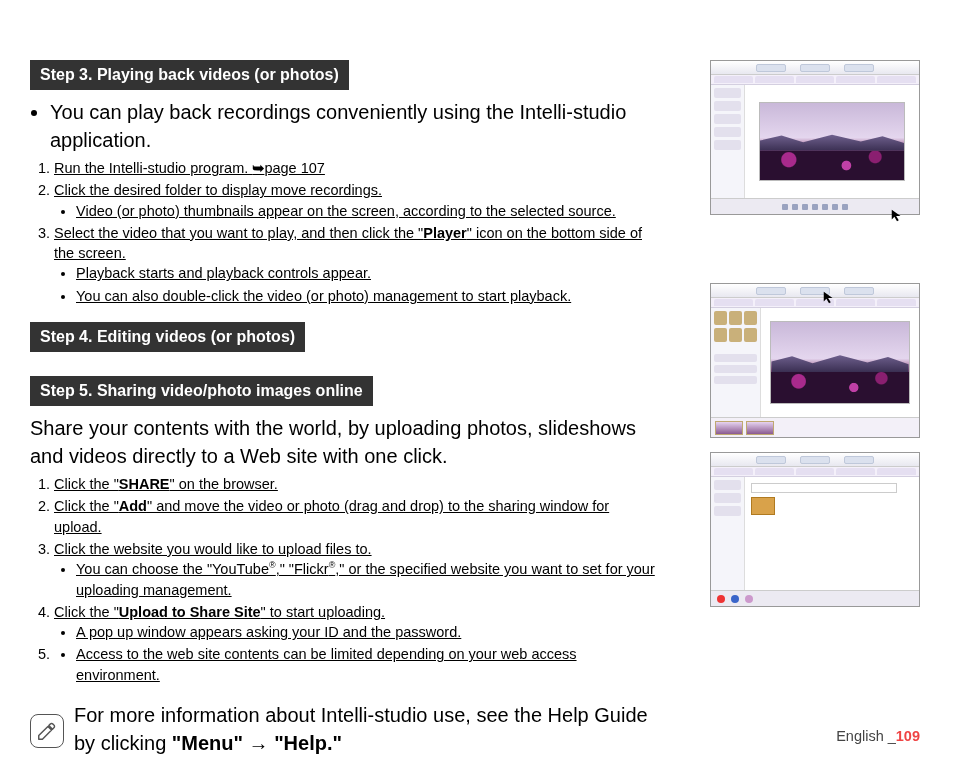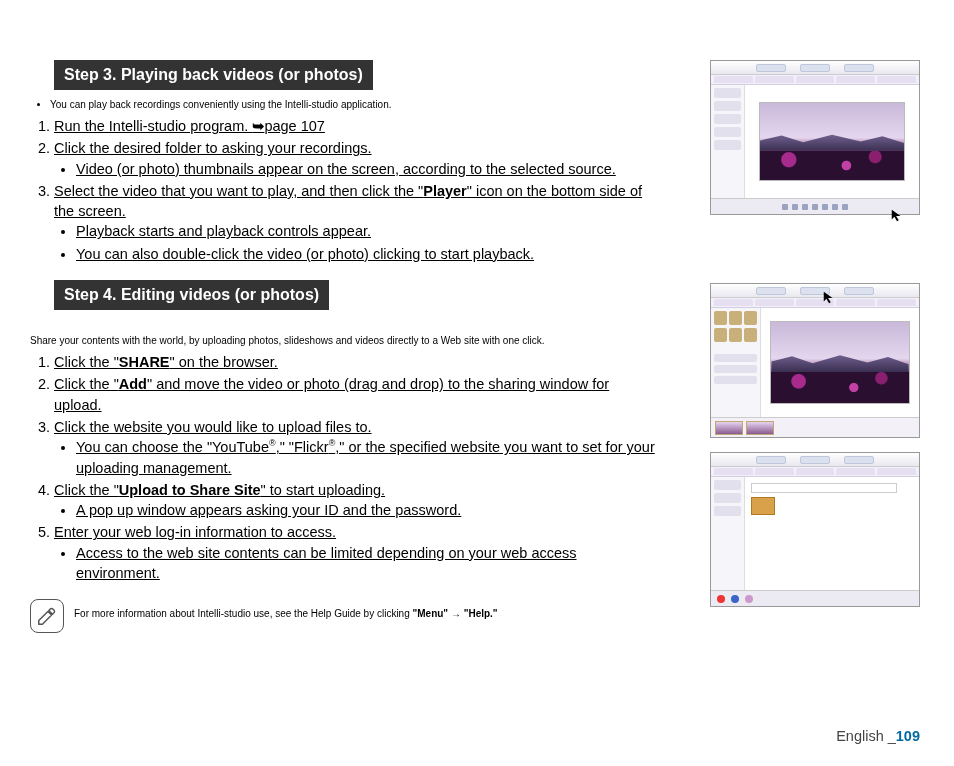--- a/index.html
+++ b/index.html
@@ -1,32 +1,32 @@
 <!DOCTYPE html>
 <html><head>
 <meta charset="utf-8">
 <style>
 * { margin: 0; padding: 0; box-sizing: border-box; }
 body { font-family: Arial, Helvetica, sans-serif; background: #fff; width: 954px; height: 766px; position: relative; padding: 60px 30px 30px 30px; color: #000; }
-.step-title { display: inline-block; background: #333; color: #fff; font-weight: bold; font-size: 16px; padding: 6px 10px; margin-bottom: 8px; margin-left: 24px; }
-.body-text { font-size: 10px; line-height: 1.4; margin-bottom: 4px; }
+.step-title { display: inline-block; background: #333; color: #fff; font-weight: bold; font-size: 16px; padding: 6px 10px; margin-bottom: 8px; }
+.body-text { font-size: 20px; line-height: 1.4; margin-bottom: 4px; }
 ul { list-style: disc; padding-left: 20px; }
 ol { list-style: decimal; padding-left: 24px; }
 ol > li { font-size: 14.5px; line-height: 1.4; margin-bottom: 2px; text-decoration: underline; }
 ul > li { font-size: 14.5px; line-height: 1.4; margin-bottom: 2px; }
 .sub-ul { padding-left: 22px; }
 .section { margin-bottom: 16px; }
 .left-col { width: 630px; }
 .bold { font-weight: bold; }
 .sup { font-size: 9px; vertical-align: super; }
 .note-row { display: flex; align-items: center; gap: 10px; margin-top: 8px; }
 .note-icon { width: 34px; height: 34px; border: 1.5px solid #555; border-radius: 8px; display: flex; align-items: center; justify-content: center; flex-shrink: 0; }
 .note-icon svg { width: 22px; height: 22px; }
 .footer { position: absolute; bottom: 22px; right: 34px; font-size: 14.5px; color: #444; }
-.footer .pn { font-weight: bold; color: #0369a1; }
+.footer .pn { font-weight: bold; color: #ef4444; }
 .arrow-sym { font-weight: bold; }
 .thumb { position: absolute; border: 1px solid #999; background: #fff; overflow: hidden; }
 .thumb1 { top: 60px; right: 34px; width: 210px; height: 155px; }
 .thumb2 { top: 283px; right: 34px; width: 210px; height: 155px; }
 .thumb3 { top: 452px; right: 34px; width: 210px; height: 155px; }
 .tbar { height: 14px; background: linear-gradient(#fff,#e8e8f0); border-bottom: 1px solid #ccc; display:flex; align-items:center; justify-content:center; gap:14px; }
 .tbar span { width:30px; height:8px; background:#dbe1ee; border:1px solid #bfc8da; border-radius:2px; }
 .ttabs { height:10px; background:#f4f0fa; border-bottom:1px solid #d4cfe0; display:flex; gap:2px; padding:1px 3px;}
 .ttabs span { flex:1; background:#e5dff1; border-radius:2px 2px 0 0;}
 .tbody { display:flex; height:calc(100% - 40px); }
@@ -66,40 +66,41 @@
   <div class="section">
     <div class="step-title">Step 3. Playing back videos (or photos)</div>
     <ul>
       <li class="body-text">You can play back recordings conveniently using the Intelli-studio application.</li>
     </ul>
     <ol>
       <li>
         <span>Run the Intelli-studio program. </span><span class="arrow-sym">➥</span><span>page 107</span>
       </li>
       <li>
-        <span>Click the desired folder to asking your recordings.</span>
+        <span>Click the desired folder to display move recordings.</span>
         <ul class="sub-ul">
           <li>Video (or photo) thumbnails appear on the screen, according to the selected source.</li>
         </ul>
       </li>
       <li>
         <span>Select the video that you want to play, and then click the "</span><span class="bold">Player</span><span>" icon on the bottom side of the screen.</span>
         <ul class="sub-ul">
           <li>Playback starts and playback controls appear.</li>
-          <li>You can also double-click the video (or photo) clicking to start playback.</li>
+          <li>You can also double-click the video (or photo) management to start playback.</li>
         </ul>
       </li>
     </ol>
   </div>
 
   <div class="section">
     <div class="step-title">Step 4. Editing videos (or photos)</div>
   </div>
 
   <div class="section">
+    <div class="step-title">Step 5. Sharing video/photo images online</div>
     <div class="body-text" style="width:620px">Share your contents with the world, by uploading photos, slideshows and videos directly to a Web site with one click.</div>
     <ol>
       <li>
         <span>Click the "</span><span class="bold">SHARE</span><span>" on the browser.</span>
       </li>
       <li>
         <span>Click the "</span><span class="bold">Add</span><span>" and move the video or photo (drag and drop) to the sharing window for upload.</span>
       </li>
       <li>
         <span>Click the website you would like to upload files to.</span>
@@ -109,21 +110,20 @@
           </li>
         </ul>
       </li>
       <li>
         <span>Click the "</span><span class="bold">Upload to Share Site</span><span>" to start uploading.</span>
         <ul class="sub-ul">
           <li>A pop up window appears asking your ID and the password.</li>
         </ul>
       </li>
       <li>
-        <span>Enter your web log-in information to access.</span>
         <ul class="sub-ul">
           <li>Access to the web site contents can be limited depending on your web access environment.</li>
         </ul>
       </li>
     </ol>
   </div>
 
   <div class="note-row">
     <div class="note-icon">
       <svg viewBox="0 0 24 24">

